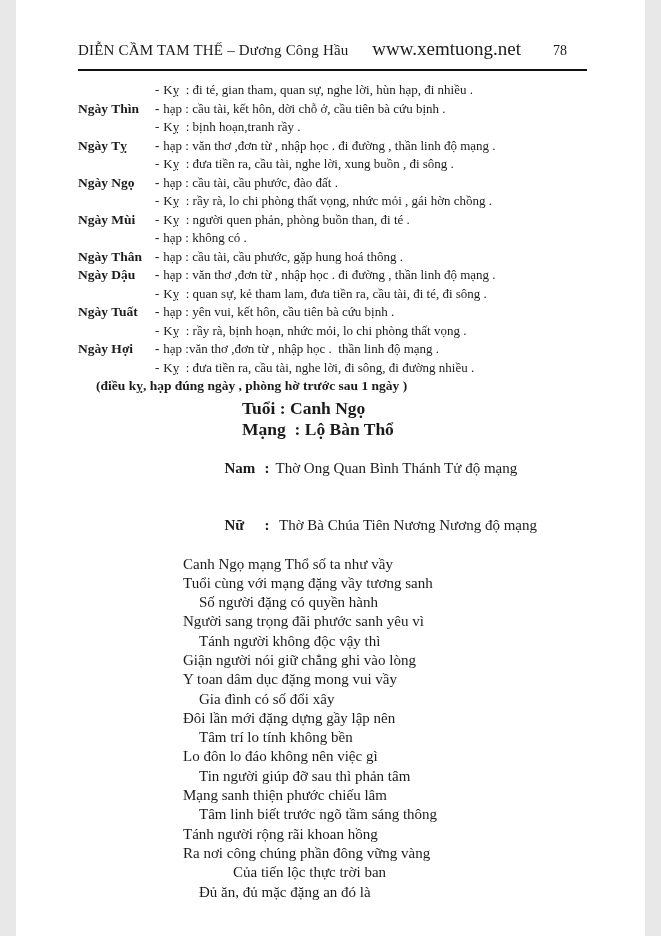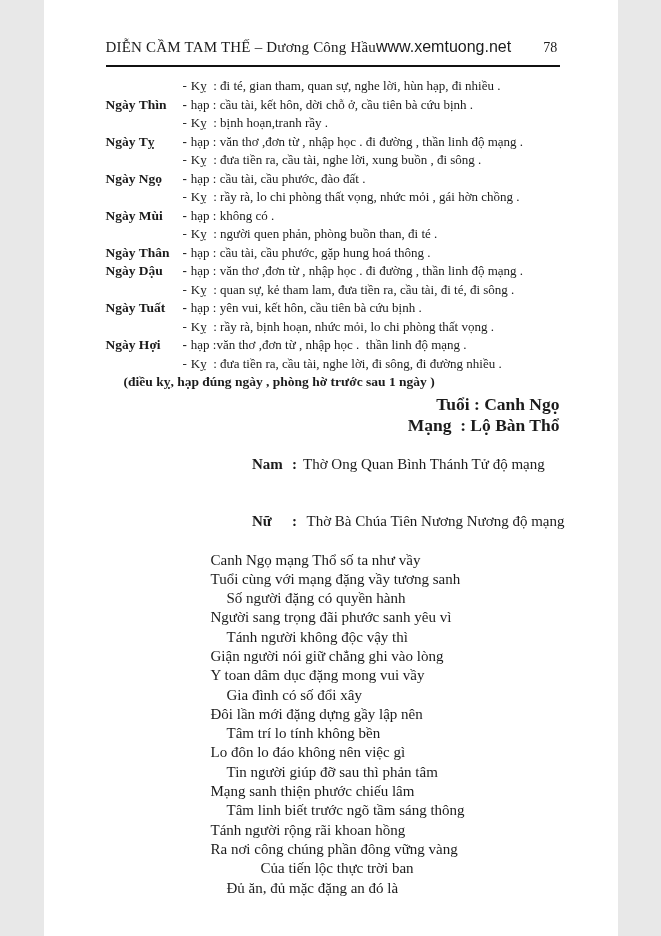--- a/index.html
+++ b/index.html
@@ -1,18 +1,18 @@
 <!DOCTYPE html>
 <html><head>
 <meta charset="utf-8">
 <style>
   html, body { margin: 0; padding: 0; background: #e8e8e8; }
   .page {
     position: relative;
-    width: 574px;
+    width: 629px;
     height: 936px;
     margin: 0 auto;
     background: #ffffff;
     color: #1b1b1b;
     font-family: "Liberation Serif", serif;
     box-sizing: border-box;
     padding: 38px 58px 20px 62px;
     overflow: hidden;
   }
   
@@ -22,28 +22,28 @@
     border-bottom: 2px solid #111;
     padding-bottom: 9px;
   }
   .hdr-title {
     flex: 1;
     font-size: 15px;
     letter-spacing: 0.2px;
     white-space: nowrap;
   }
   .hdr-site {
-    font-family: Liberation Sans, sans-serif;
-    font-size: 16px;
+    font-family: Liberation Serif, serif;
+    font-size: 19px;
     white-space: nowrap;
   }
   .hdr-page {
     font-size: 14px;
     margin-left: 32px;
-    margin-right: 12px;
+    margin-right: 20px;
     text-align: right;
   }
   
   .day-list { margin-top: 10px; font-size: 13px; }
   .drow { display: grid; grid-template-columns: 77px 1fr; }
   .dlabel {
     font-weight: 700;
     font-size: 13.5px;
     line-height: 18.5px;
     white-space: nowrap;
@@ -60,21 +60,20 @@
     white-space: pre;
   }
   
   .profile { margin-top: 2px; }
   .big-line {
     font-weight: 700;
     font-size: 17.5px;
     line-height: 21px;
     margin-left: 164px;
     white-space: pre;
-    text-align: right;
   }
   .nn-line { font-size: 15px; line-height: 19px; margin-left: 124px; white-space: pre; }
   .nn-label { display: inline-block; width: 40px; font-weight: 700; }
   .nn-sep { font-weight: 700; margin-right: 6px; }
   .poem-intro { font-size: 13.5px; line-height: 17px; margin-left: 164px; margin-top: 2px; }
   
   .poem { margin-left: 93px; margin-top: 1px; font-size: 15px; }
   .poem-line { line-height: 19.3px; white-space: nowrap; }
   .poem-line.i0 { margin-left: 12px; }
   .poem-line.i1 { margin-left: 28px; }
@@ -116,22 +115,22 @@
         <div class="drow">
           <div class="dlabel">Ngày Ngọ</div>
           <div>
             <div class="dline"><span class="dash bold">-</span><span class="dtext">hạp : cầu tài, cầu phước, đào đất .</span></div>
             <div class="dline"><span class="dash">-</span><span class="dtext">Kỵ  : rầy rà, lo chi phòng thất vọng, nhức mỏi , gái hờn chồng .</span></div>
           </div>
         </div>
         <div class="drow">
           <div class="dlabel">Ngày Mùi</div>
           <div>
+            <div class="dline"><span class="dash">-</span><span class="dtext">Kỵ  : người quen phản, phòng buồn than, đi té .</span></div>
             <div class="dline"><span class="dash bold">-</span><span class="dtext">hạp : không có .</span></div>
-            <div class="dline"><span class="dash">-</span><span class="dtext">Kỵ  : người quen phản, phòng buồn than, đi té .</span></div>
           </div>
         </div>
         <div class="drow">
           <div class="dlabel">Ngày Thân</div>
           <div>
             <div class="dline"><span class="dash bold">-</span><span class="dtext">hạp : cầu tài, cầu phước, gặp hung hoá thông .</span></div>
           </div>
         </div>
         <div class="drow">
           <div class="dlabel">Ngày Dậu</div>

